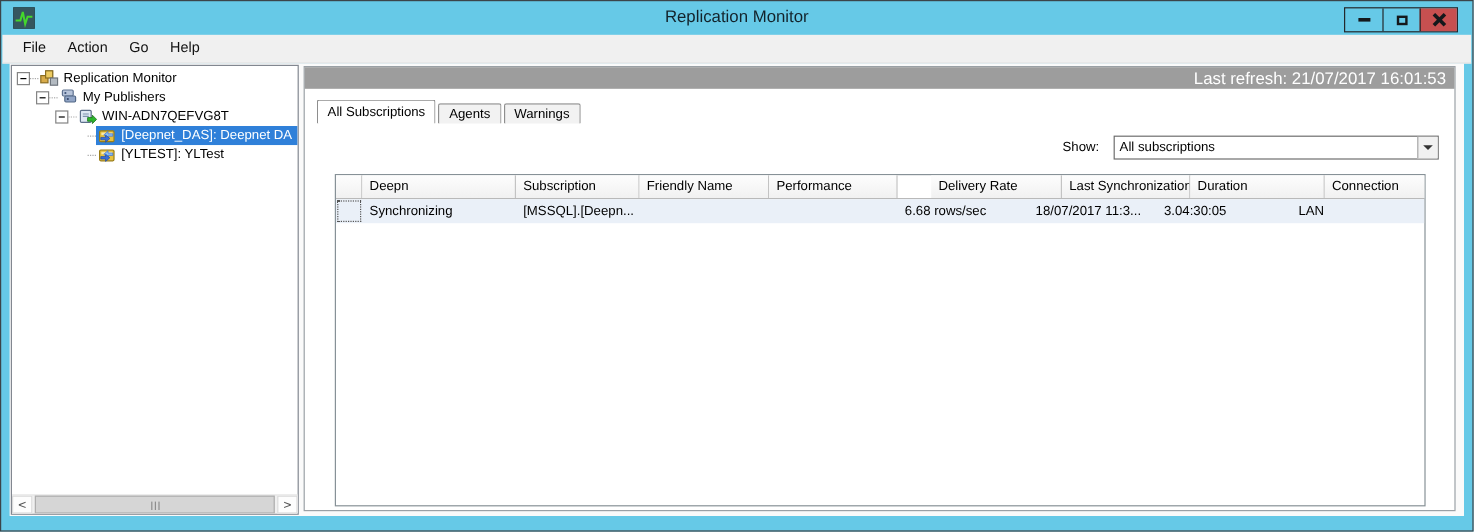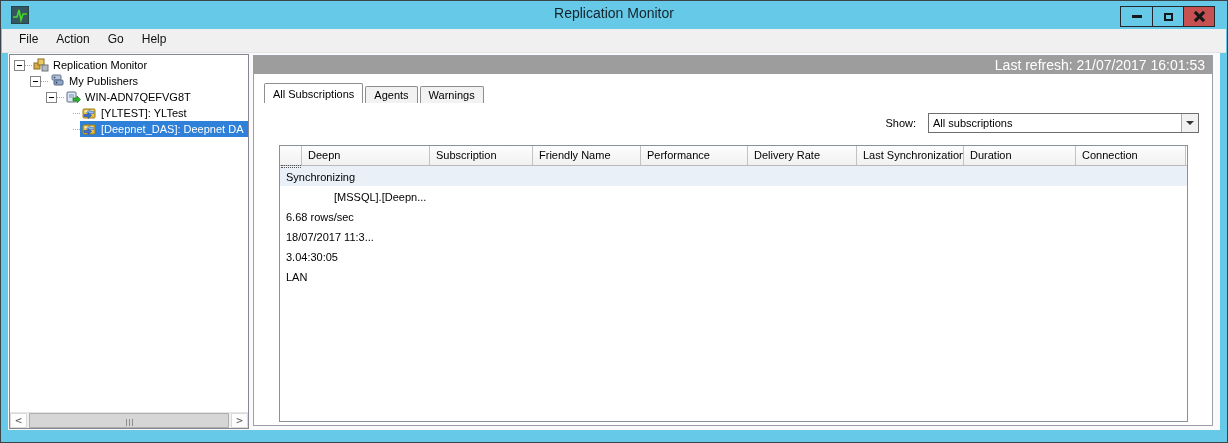--- a/index.html
+++ b/index.html
@@ -89,21 +89,21 @@
   .combo-arrow { width:0; height:0; border-left:4px solid transparent;
     border-right:4px solid transparent; border-top:4px solid #333; }
 
   
   .listview { position:absolute; left:25px; top:89px; width:909px; height:277px;
     border:1px solid #879197; background:#fff; overflow:hidden; }
   .lv-header { display:flex; height:20px; border-bottom:1px solid #b9b9b9; }
   .hcell { font-size:11px; color:#000; line-height:19px; padding-left:6px;
     background:linear-gradient(#fdfdfd,#f1f1f1); border-right:1px solid #c3c3c3;
     overflow:hidden; white-space:nowrap; flex-shrink:0; }
-  .trow { display:flex; height:20px; background:var(--c-rowtint,#eaf0f8);flex-direction:column; }
+  .trow { display:flex; height:20px; background:var(--c-rowtint,#eaf0f8); }
   .tcell { font-size:11px; color:#000; line-height:20px; padding-left:6px;
     overflow:hidden; white-space:nowrap; flex-shrink:0; }
   .icon-cell { padding:1px 0 0 2px; outline:1px dotted #555; outline-offset:-2px; }
 </style>
 </head>
 <body>
 
 <div id="window">
 
   <div class="titlebar">
@@ -186,45 +186,45 @@
                   <line x1="4" y1="8" x2="9" y2="8" stroke="#7d92ad"></line>
                   <polygon points="8,9 12,9 12,7 15.5,10.5 12,14 12,12 8,12" fill="#2db52d" stroke="#1b7a1b" stroke-width="0.7"></polygon>
                 </svg>
               </span>
               <span class="tree-label">WIN-ADN7QEFVG8T</span>
             </span>
           </div>
           <div class="tree-row" style="padding-left: 52px;">
             <span class="expander-spacer"></span>
             <span class="dots"></span>
-            <span class="tree-sel">
+            <span class="tree-sel selected">
               <span class="tree-icon">
                 <svg viewBox="0 0 16 16">
                   <rect x="2" y="4" width="12" height="9" rx="1" fill="#e8c23f" stroke="#9a7d17"></rect>
                   <rect x="3.5" y="5.5" width="9" height="2" fill="#f8eab0"></rect>
                   <polygon points="13,6.5 9,6.5 9,4.5 5.5,7.5 9,10.5 9,8.5 13,8.5" fill="#8fc0ef" stroke="#3a6fd8" stroke-width="0.6"></polygon>
                   <polygon points="3,9.5 7,9.5 7,7.5 10.5,10.5 7,13.5 7,11.5 3,11.5" fill="#3a6fd8" stroke="#1f4aa8" stroke-width="0.6"></polygon>
                 </svg>
               </span>
-              <span class="tree-label">[YLTEST]: YLTest</span>
+              <span class="tree-label">[Deepnet_DAS]: Deepnet DA</span>
             </span>
           </div>
           <div class="tree-row" style="padding-left: 52px;">
             <span class="expander-spacer"></span>
             <span class="dots"></span>
-            <span class="tree-sel selected">
+            <span class="tree-sel">
               <span class="tree-icon">
                 <svg viewBox="0 0 16 16">
                   <rect x="2" y="4" width="12" height="9" rx="1" fill="#e8c23f" stroke="#9a7d17"></rect>
                   <rect x="3.5" y="5.5" width="9" height="2" fill="#f8eab0"></rect>
                   <polygon points="13,6.5 9,6.5 9,4.5 5.5,7.5 9,10.5 9,8.5 13,8.5" fill="#8fc0ef" stroke="#3a6fd8" stroke-width="0.6"></polygon>
                   <polygon points="3,9.5 7,9.5 7,7.5 10.5,10.5 7,13.5 7,11.5 3,11.5" fill="#3a6fd8" stroke="#1f4aa8" stroke-width="0.6"></polygon>
                 </svg>
               </span>
-              <span class="tree-label">[Deepnet_DAS]: Deepnet DA</span>
+              <span class="tree-label">[YLTEST]: YLTest</span>
             </span>
           </div>
         </div>
       <div class="h-scroll">
         <div class="sb-btn">
           <span class="sb-chev">&lt;</span>
         </div>
         <div class="sb-thumb">
           <span class="sb-grip"><span></span><span></span><span></span></span>
         </div>
@@ -250,30 +250,30 @@
           </span>
         </div>
       </div>
       <div class="listview">
         <div class="lv-header">
             <div class="hcell" style="width: 22px;"></div>
             <div class="hcell" style="width: 128px;">Deepn</div>
             <div class="hcell" style="width: 103px;">Subscription</div>
             <div class="hcell" style="width: 108px;">Friendly Name</div>
             <div class="hcell" style="width: 107px;">Performance</div>
-            <div class="hcell" style="width: 109px;">Delivery Rate</div>
+            <div class="hcell" style="width: 109px; margin-left: 28px;">Delivery Rate</div>
             <div class="hcell" style="width: 107px;">Last Synchronization</div>
             <div class="hcell" style="width: 112px;">Duration</div>
             <div class="hcell" style="width: 110px;">Connection</div>
           </div>
         <div>
             <div class="trow">
               <div class="tcell icon-cell" style="width: 22px;"></div>
               <div class="tcell" style="width: 128px;">Synchronizing</div>
-              <div class="tcell" style="width: 103px; margin-left: 48px;">[MSSQL].[Deepn...</div>
+              <div class="tcell" style="width: 103px;">[MSSQL].[Deepn...</div>
               <div class="tcell" style="width: 108px;"></div>
               <div class="tcell" style="width: 107px;"></div>
               <div class="tcell" style="width: 109px;">6.68 rows/sec</div>
               <div class="tcell" style="width: 107px;">18/07/2017 11:3...</div>
               <div class="tcell" style="width: 112px;">3.04:30:05</div>
               <div class="tcell" style="width: 110px;">LAN</div>
             </div>
           </div>
       </div>
     </div>

